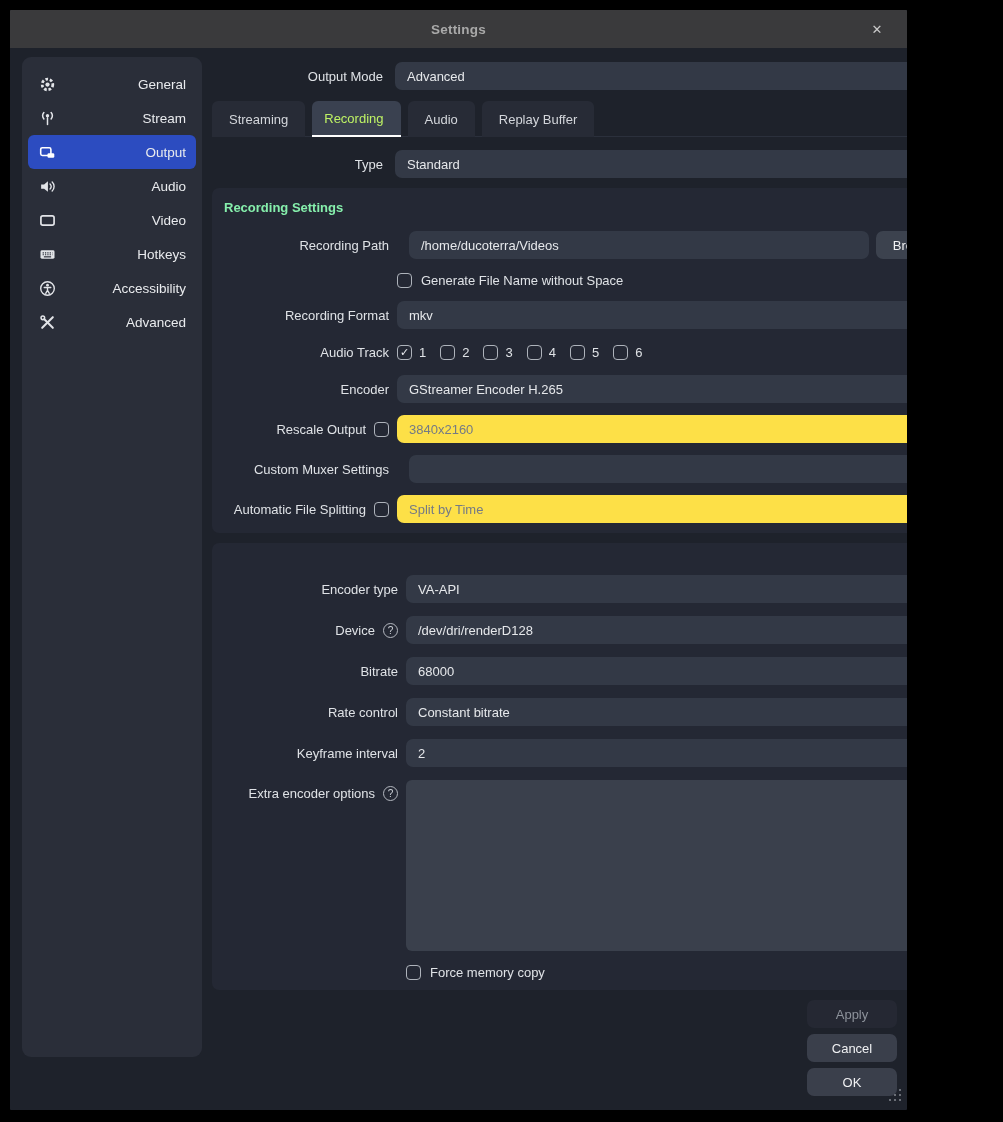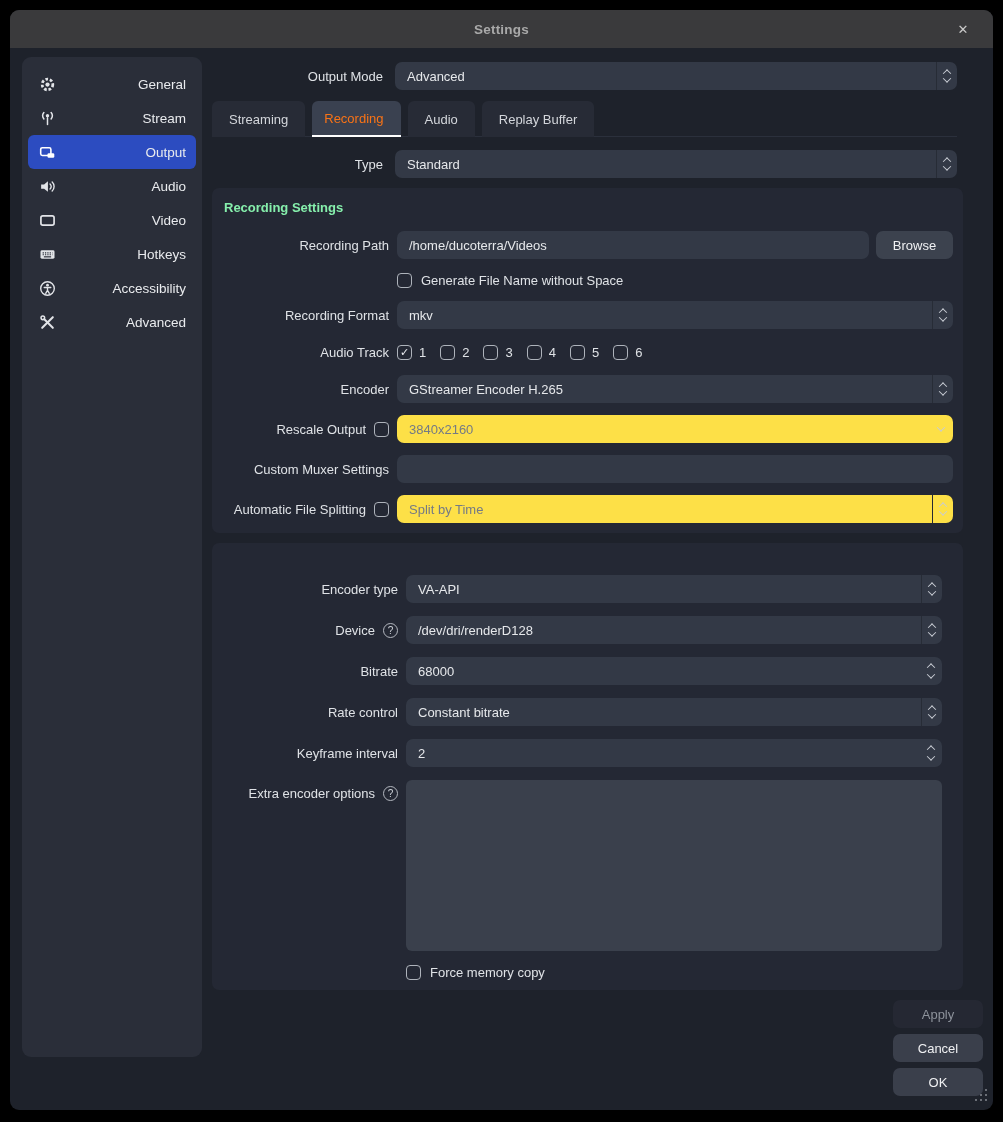--- a/index.html
+++ b/index.html
@@ -1,19 +1,19 @@
 <!DOCTYPE html>
 <html><head>
 <meta charset="utf-8">
 <style>
   * { margin:0; padding:0; box-sizing:border-box; }
   html,body { width:1003px; height:1122px; background:#000; font-family:"Liberation Sans", sans-serif; }
   .dialog {
-    position:absolute; left:10px; top:10px; width:983px; height:1100px;
-    background:#1e222b; border-radius:9px; overflow:hidden;
+    position:absolute; left:10px; top:10px; width:897px; height:1100px;
+    background:#1e222b; border-radius:1px; overflow:hidden;
   }
   
   .titlebar {
     position:relative; height:38px; background:#3a3a3c;
     display:flex; align-items:center; justify-content:center;
   }
   .titlebar .title { font-size:13.5px; font-weight:bold; color:#a9a9a9; letter-spacing:.2px; }
   .titlebar .close {
     position:absolute; right:16px; top:0; height:38px; width:28px;
     display:flex; align-items:center; justify-content:center;
@@ -47,30 +47,30 @@
     width:21px; align-self:stretch; border-left:1px solid #272c36;
     display:flex; flex-direction:column; align-items:center; justify-content:center; gap:2px;
   }
   .chv { width:6px; height:6px; border-right:1.5px solid #c8ccd3; border-bottom:1.5px solid #c8ccd3; display:block; }
   .chv.up { transform:rotate(-135deg) translate(-1px,-1px); }
   .chv.down { transform:rotate(45deg) translate(-1px,-1px); }
   .drop-arrow { width:24px; display:flex; align-items:center; justify-content:center; }
   .spinbox-btns { position:absolute; right:8px; top:0; height:100%; display:flex; flex-direction:column; justify-content:space-between; padding:6px 0; }
   input.textfield {
     height:28px; background:#333946; border:none; border-radius:7px; outline:none;
-    color:#e6e8eb; font-size:13px; padding:0 12px; font-family:"Liberation Sans", sans-serif; width:100%;
+    color:#e6e8eb; font-size:13px; padding:0 12px; font-family:"Liberation Sans", sans-serif; width:100%;margin-left:12px;
   }
   
   .tabs { margin-top:11px; display:flex; border-bottom:1px solid #2b303c; }
   .tab {
     height:36px; margin-bottom:-1px; margin-right:7px; padding:0 17px;
     display:flex; align-items:center; background:#272b36; color:#d3d6db;
     font-size:13px; border-radius:6px 6px 0 0; cursor:pointer;
   }
-  .tab.active { background:#3a4150; color:#f97316; border-bottom:2px solid #ffffff;padding-left:12px; }
+  .tab.active { background:#3a4150; color:#bef264; border-bottom:2px solid #ffffff;padding-left:12px; }
   .type-row { margin-top:13px; }
   
   .groupbox { background:#242834; border-radius:7px; margin-top:10px; padding:12px 10px 10px 11px; width:751px; }
   .group-title { color:#86efac; font-size:13px; font-weight:bold; padding-left:1px; }
   .g-row { display:grid; grid-template-columns:166px 1fr; column-gap:8px; align-items:center; min-height:28px; margin-top:12px; }
   .g-row.enc { grid-template-columns:175px 1fr; margin-top:13px; }
   .g-row.enc .fwrap { margin-right:11px; }
   .lblwrap { display:flex; align-items:center; justify-content:flex-end; gap:8px; }
   .cb {
     width:15px; height:15px; border:1.5px solid #aeb3bb; border-radius:4px; background:transparent;

